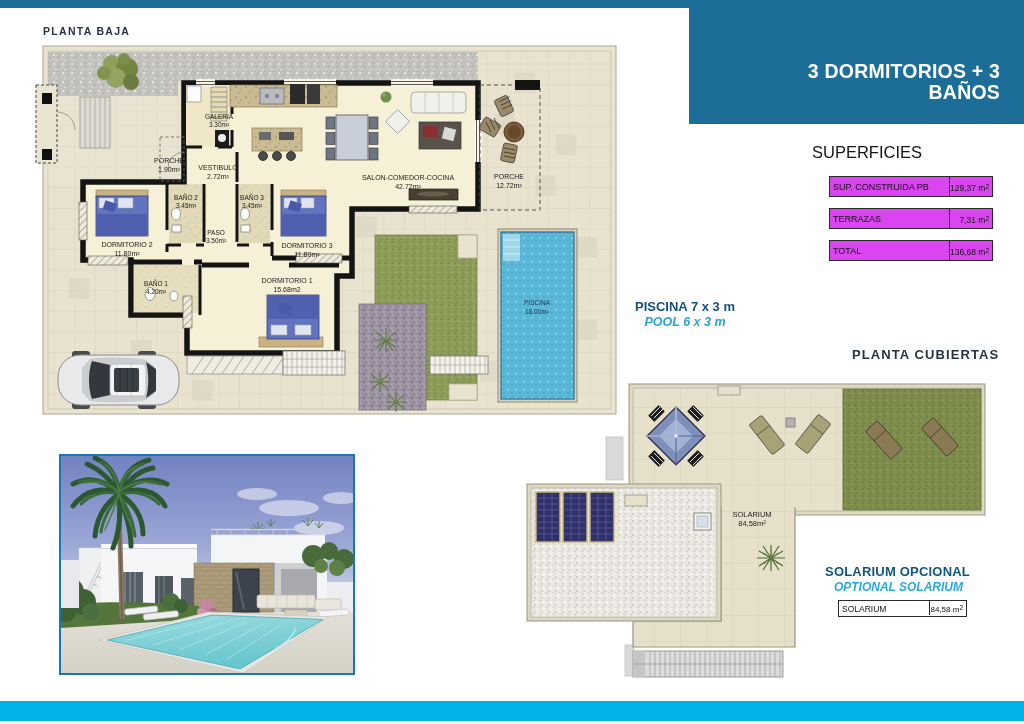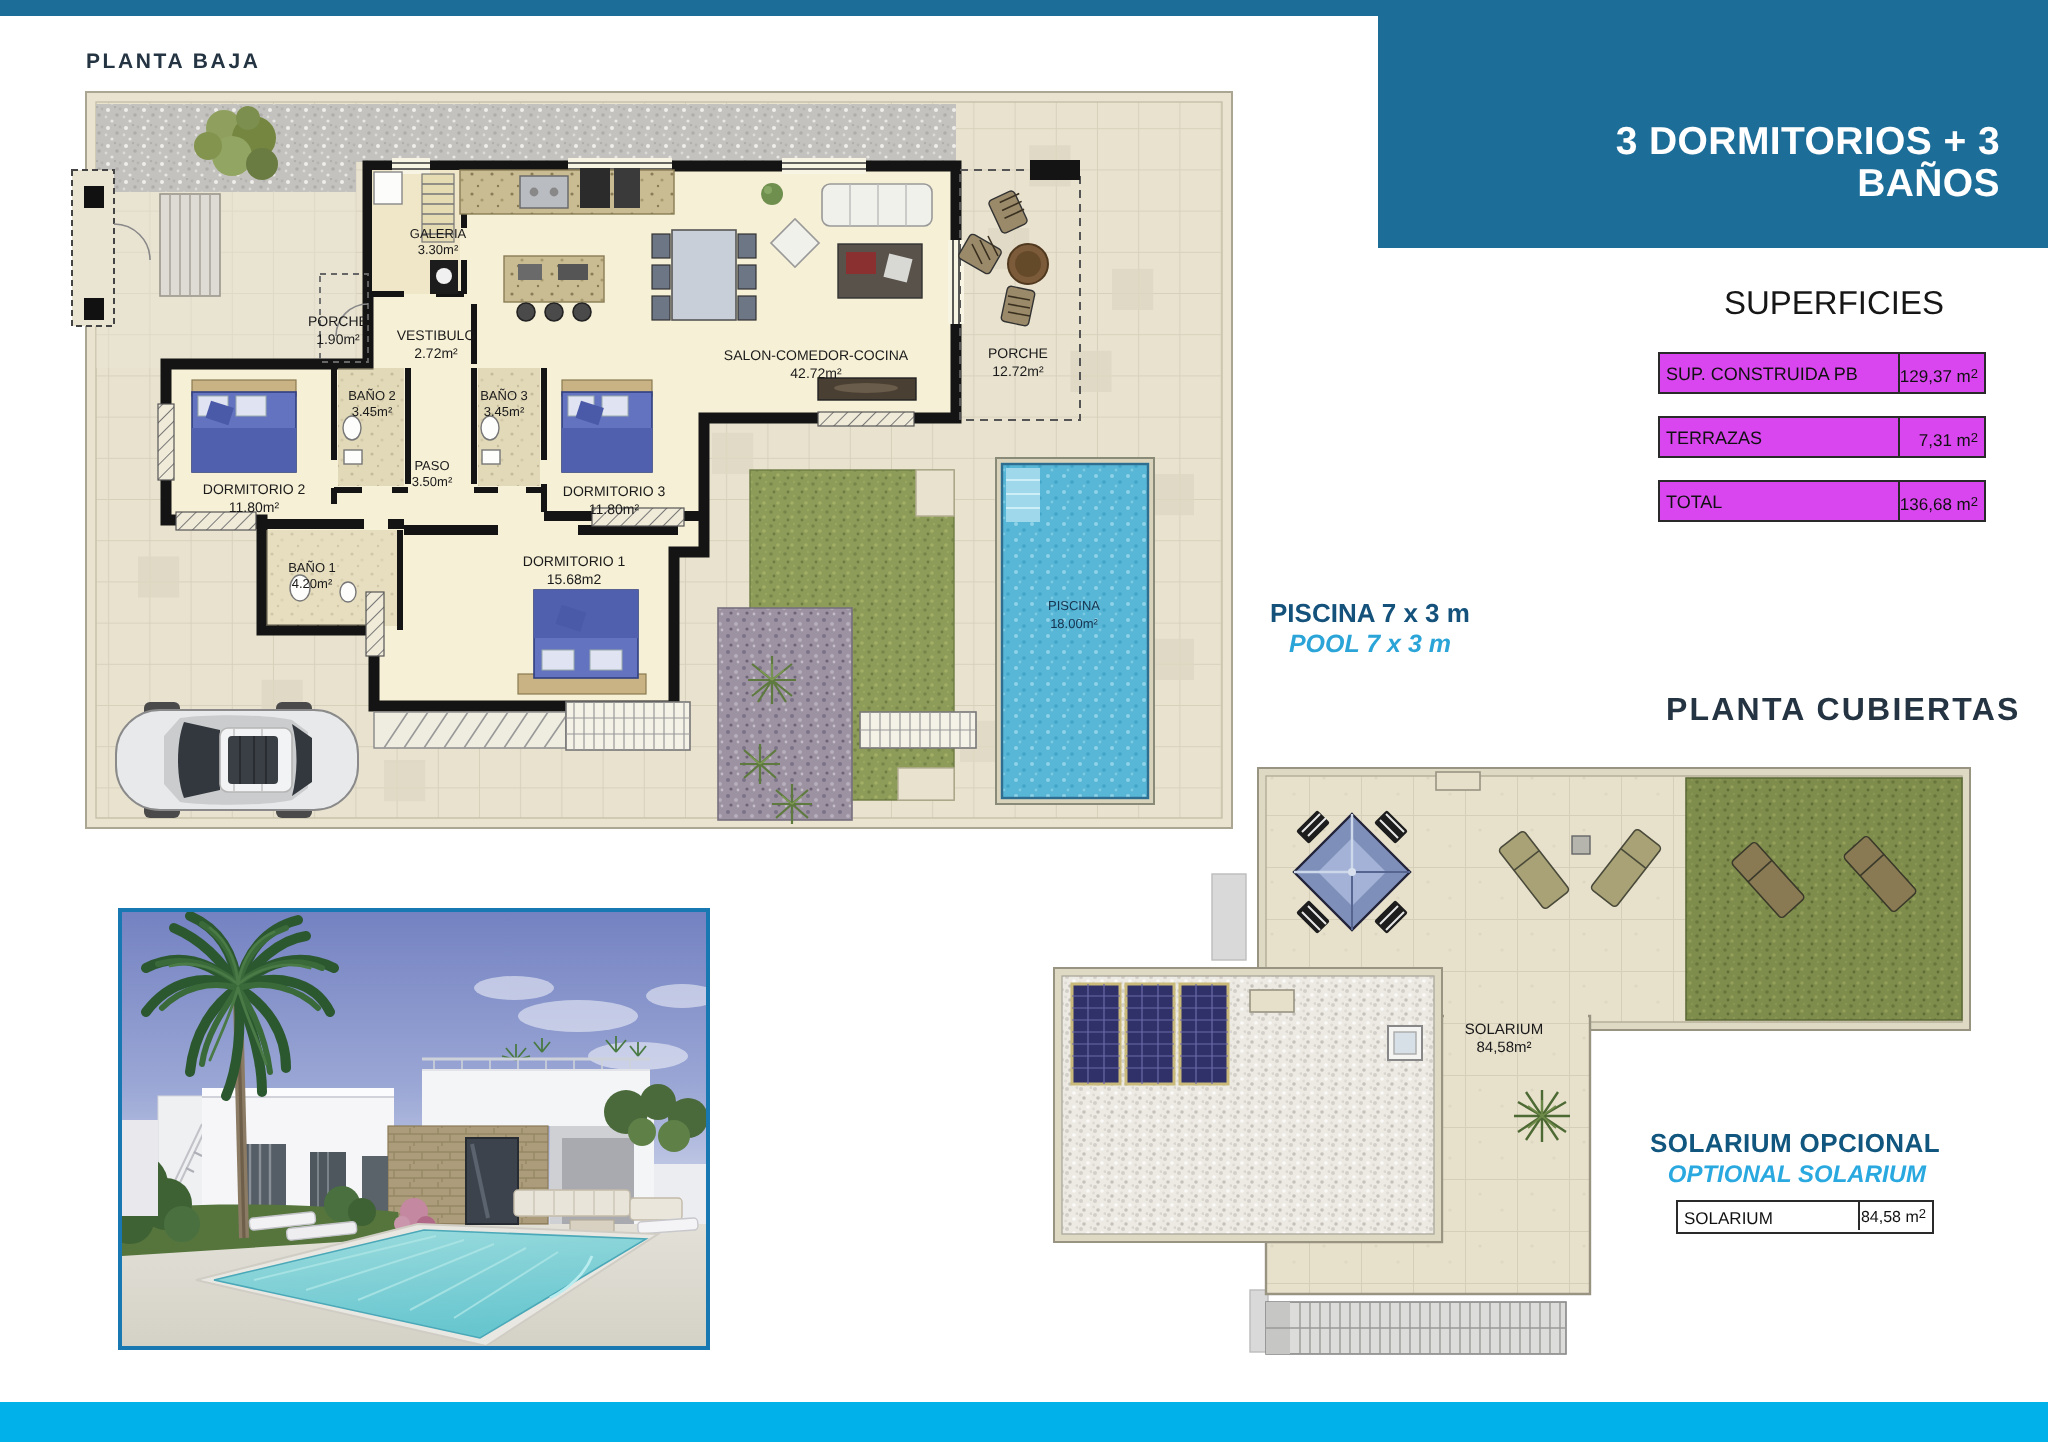--- a/index.html
+++ b/index.html
@@ -5,30 +5,30 @@
   html,body{margin:0;padding:0;}
   body{width:1024px;height:724px;position:relative;background:#ffffff;overflow:hidden;
        font-family:"Liberation Sans", sans-serif;}
   .abs{position:absolute;}
   .topbar{left:0;top:0;width:689px;height:8px;background:#1d6d99;}
   .banner{left:689px;top:0;width:335px;height:124px;background:#1d6d99;color:#fff;
           text-align:right;box-sizing:border-box;padding:61px 24px 0 0;}
   .banner .b1{font-size:19.5px;font-weight:bold;letter-spacing:0.2px;line-height:21px;padding-left:42px;}
   .banner .b2{font-size:19.5px;font-weight:bold;font-style:italic;letter-spacing:0.2px;line-height:21px;margin-top:1px;}
   .pblabel{left:43px;top:25px;font-size:10.5px;font-weight:bold;letter-spacing:1.3px;color:#243442;}
-  .suptitle{left:812px;top:143px;width:160px;text-align:right;font-size:16.5px;color:#161616;}
+  .suptitle{left:812px;top:143px;width:160px;text-align:left;font-size:16.5px;color:#161616;}
   .trow{left:829px;width:164px;height:21px;border:1px solid #2a2a2a;box-sizing:border-box;
         background:#d946ef;font-size:9px;color:#111;}
   .trow .lab{position:absolute;left:3px;top:5px;white-space:nowrap;}
   .trow .val{position:absolute;right:3px;top:5.5px;width:40px;text-align:right;border-left:0;white-space:nowrap;font-size:8.5px;}
   .trow .div{position:absolute;left:119px;top:0;width:1px;height:19px;background:#2a2a2a;}
   sup{font-size:6.5px;vertical-align:2px;}
   .pisc1{left:600px;top:299px;width:170px;text-align:center;font-size:13px;font-weight:bold;color:#14527c;}
   .pisc2{left:600px;top:315px;width:170px;text-align:center;font-size:12.5px;font-weight:bold;font-style:italic;color:#2ba4d8;}
-  .pclabel{left:833px;top:347px;font-size:16px;font-weight:bold;letter-spacing:1.1px;color:#243442;}
+  .pclabel{left:852px;top:347px;font-size:13px;font-weight:bold;letter-spacing:1.1px;color:#243442;}
   .photo{left:59px;top:454px;width:292px;height:217px;border:2px solid #1878b2;background:#8a97cc;}
   .sol1{left:770px;top:564px;width:200px;text-align:right;font-size:13px;font-weight:bold;color:#11567e;letter-spacing:0.2px;}
   .sol2{left:778px;top:580px;width:185px;text-align:right;font-size:12px;font-weight:bold;font-style:italic;color:#29a9e0;}
   .stable{left:838px;top:600px;width:129px;height:17px;border:1px solid #2a2a2a;box-sizing:border-box;background:#fff;font-size:8.5px;color:#111;}
   .stable .lab{position:absolute;left:3px;top:3px;}
   .stable .val{position:absolute;right:3px;top:3px;font-size:8px;}
   .stable .div{position:absolute;left:90px;top:0;width:1px;height:14px;background:#2a2a2a;}
   .bottombar{left:0;top:701px;width:1024px;height:20px;background:#00b2e9;}
   svg text{font-family:"Liberation Sans", sans-serif;}
 </style>
@@ -344,21 +344,21 @@
     <span class="div"></span>
     <span class="val">7,31&nbsp;m<sup>2</sup></span>
   </div>
 <div class="abs trow" style="top:240px">
     <span class="lab">TOTAL</span>
     <span class="div"></span>
     <span class="val">136,68&nbsp;m<sup>2</sup></span>
   </div>
 
 <div class="abs pisc1">PISCINA 7 x 3 m</div>
-<div class="abs pisc2">POOL 7 x 3 m</div>
+<div class="abs pisc2">POOL 6 x 3 m</div>
 <div class="abs pclabel">PLANTA CUBIERTAS</div>
 
 <svg class="abs" id="roof" style="left:525px;top:382px" width="463" height="296" viewBox="0 0 463 296">
 <defs>
   <pattern id="rtil" width="26" height="26" patternUnits="userSpaceOnUse">
     <rect width="26" height="26" fill="#e7e1cc"></rect>
     <path d="M26 0V26H0" fill="none" stroke="#d5cfba" stroke-width="1"></path>
     <circle cx="7" cy="7" r="0.8" fill="#ddd7c2"></circle>
         <circle cx="18" cy="15" r="0.8" fill="#ded8c3"></circle>
   </pattern>

